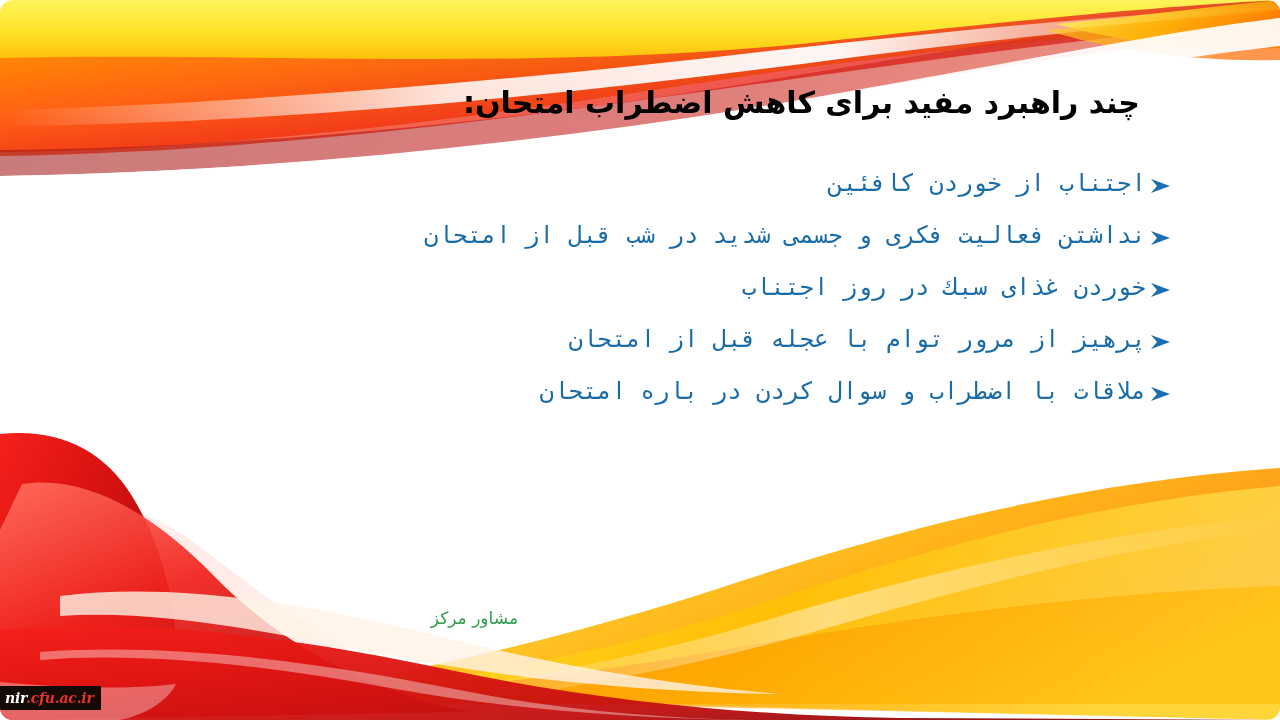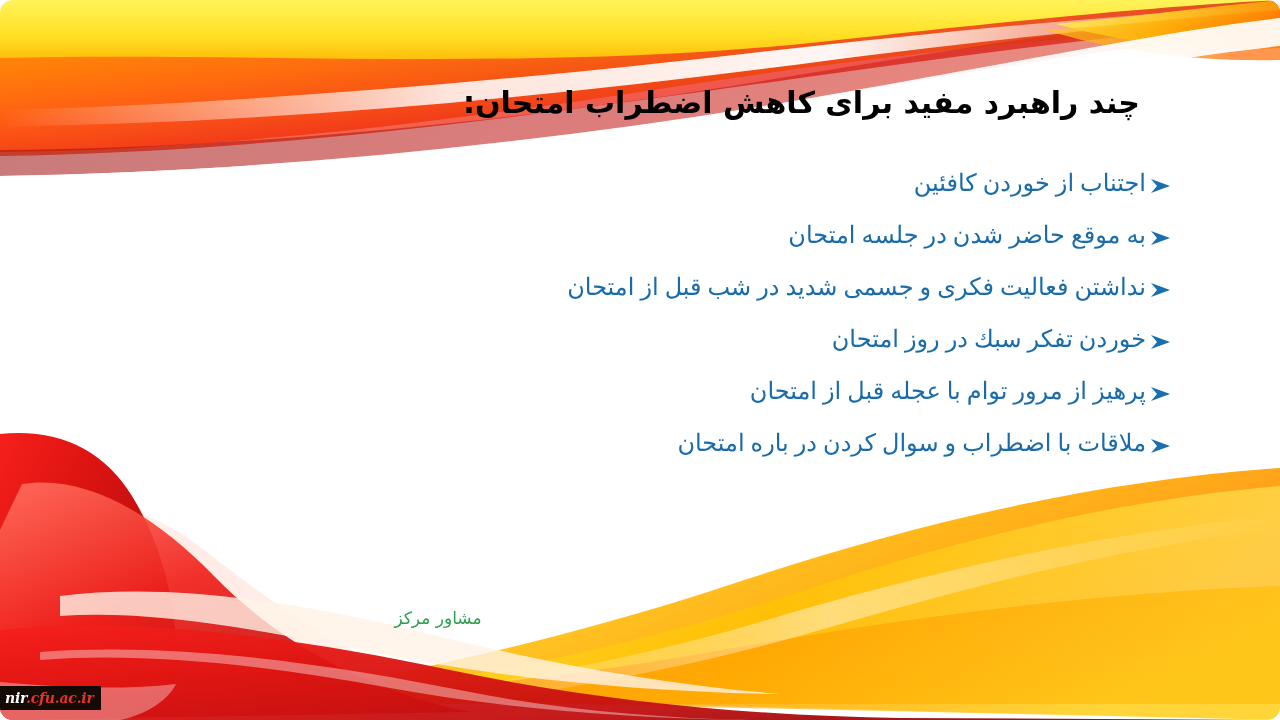--- a/index.html
+++ b/index.html
@@ -85,29 +85,28 @@
     position: relative;
     top: 1px;
   }
   .bullet-marker svg { vertical-align: middle; }
   .bullet-text {
     flex: 0 0 auto;
     color: #1a6ca8;
     font-size: 24px;
     line-height: 52px;
     white-space: nowrap;
-    font-family: Liberation Serif, serif;
+    font-family: Liberation Mono, monospace;
   }
 
   #footer-note {
     position: absolute;
     top: 608px;
     left: 358px;
     width: 160px;
-    text-align: center;
     direction: rtl;
     color: #2f9e4f;
     font-size: 17px;
     white-space: nowrap;
   }
 
   #url-badge {
     position: absolute;
     left: 0;
     top: 686px;
@@ -271,47 +270,39 @@
 
       <li class="bullet-item">
         <span class="bullet-marker">
           <svg width="22" height="16" viewBox="0 0 22 16" xmlns="http://www.w3.org/2000/svg">
             <path d="M1,1 L20,8 L1,15 L7,8 Z" fill="#1a6fae"></path>
           </svg>
         </span>
         <span class="bullet-text">اجتناب از خوردن کافئین</span>
       </li>
 
-      <li class="bullet-item">
-        <span class="bullet-marker">
-          <svg width="22" height="16" viewBox="0 0 22 16" xmlns="http://www.w3.org/2000/svg">
-            <path d="M1,1 L20,8 L1,15 L7,8 Z" fill="#1a6fae"></path>
-          </svg>
-        </span>
-        <span class="bullet-text">به موقع حاضر شدن در جلسه امتحان</span>
-      </li>
 
 
 
       <li class="bullet-item">
         <span class="bullet-marker">
           <svg width="22" height="16" viewBox="0 0 22 16" xmlns="http://www.w3.org/2000/svg">
             <path d="M1,1 L20,8 L1,15 L7,8 Z" fill="#1a6fae"></path>
           </svg>
         </span>
         <span class="bullet-text">نداشتن فعالیت فکری و جسمی شدید در شب قبل از امتحان</span>
       </li>
 
       <li class="bullet-item">
         <span class="bullet-marker">
           <svg width="22" height="16" viewBox="0 0 22 16" xmlns="http://www.w3.org/2000/svg">
             <path d="M1,1 L20,8 L1,15 L7,8 Z" fill="#1a6fae"></path>
           </svg>
         </span>
-        <span class="bullet-text">خوردن تفکر سبك در روز امتحان</span>
+        <span class="bullet-text">خوردن غذای سبك در روز اجتناب</span>
       </li>
 
       <li class="bullet-item">
         <span class="bullet-marker">
           <svg width="22" height="16" viewBox="0 0 22 16" xmlns="http://www.w3.org/2000/svg">
             <path d="M1,1 L20,8 L1,15 L7,8 Z" fill="#1a6fae"></path>
           </svg>
         </span>
         <span class="bullet-text">پرهیز از مرور توام با عجله قبل از امتحان</span>
       </li>

